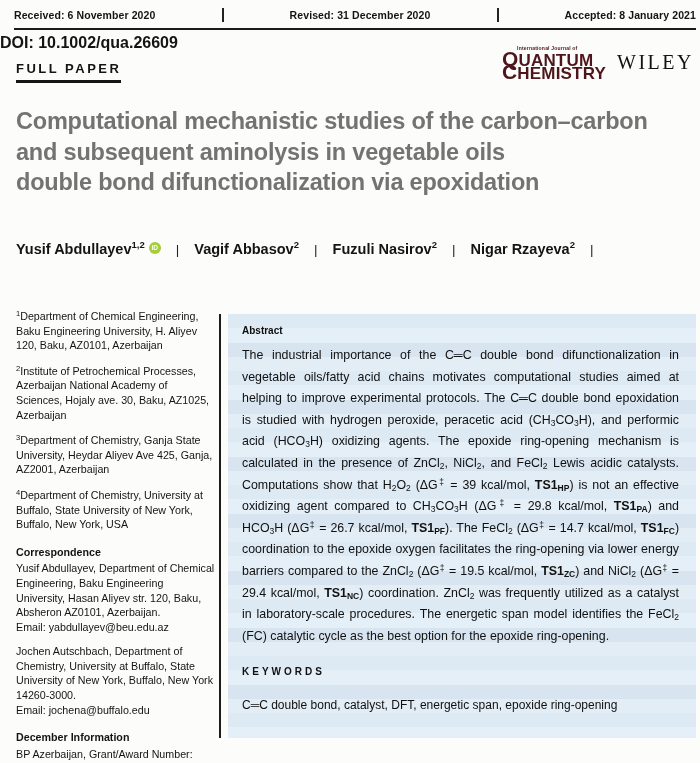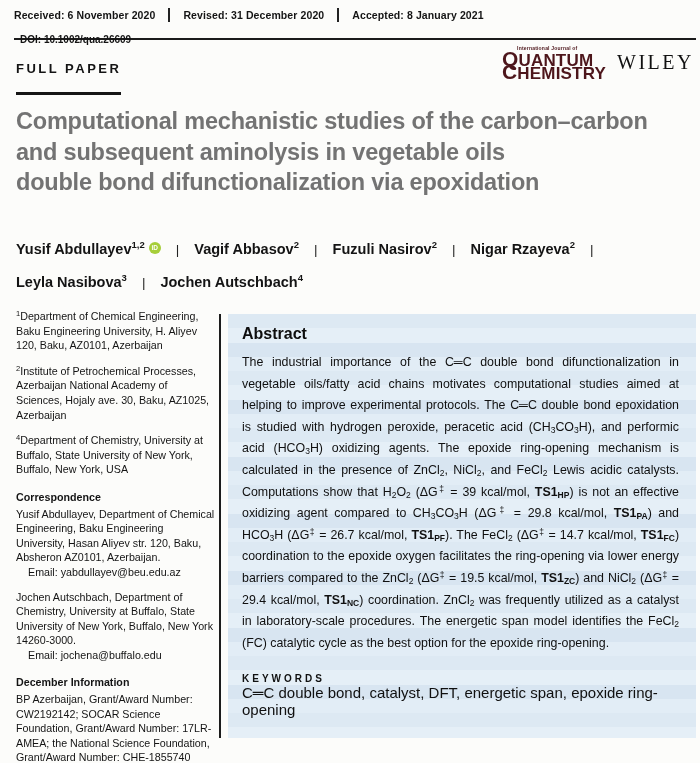--- a/index.html
+++ b/index.html
@@ -7,31 +7,31 @@
     position:relative; width:700px; height:763px; margin:0 auto;
     background:#fcfcfa; color:#141414; overflow:hidden;
     font-family:"Liberation Sans", sans-serif;
   }
 
   
   .dates-row {
     position:absolute; left:14px; top:8px; width:682px;
     display:flex; align-items:center;
     font-size:10.5px; font-weight:bold; letter-spacing:0.1px;
-    border-bottom:2px solid #1b1b1b; padding-bottom:16px;
+    border-bottom:2px solid #1b1b1b; padding-bottom:6px;justify-content:space-between;
   }
   .dates-row .seg { white-space:nowrap; }
   .vbar { width:2px; height:14px; background:#222; margin:0 13px; }
-  .doi { position:absolute; left:20px; top:34px; font-size:10px; font-weight:600;text-align:right; }
+  .doi { position:absolute; left:0; top:34px; font-size:16px; font-weight:600;text-align:right; }
 
   
   .article-type {
     position:absolute; left:16px; top:61px;
     font-size:13px; font-weight:bold; letter-spacing:2.5px;
-    border-bottom:3px solid #151515; padding-bottom:16px;
+    border-bottom:3px solid #151515; padding-bottom:4px;
   }
   .logos { position:absolute; right:6px; top:46px; display:flex; align-items:center; gap:11px; }
   .qc-logo { color:#4d161b; font-weight:bold; line-height:1; }
   .qc-tagline { display:block; font-size:5px; letter-spacing:0.2px; margin:0 0 1px 15px; white-space:nowrap; }
   .qc-line { display:flex; align-items:baseline; height:13px; }
   .qc-big { font-size:21px; line-height:13px; }
   .qc-rest { font-size:17px; letter-spacing:0.2px; }
   .wiley { font-family:"Liberation Serif", serif; font-size:20px; letter-spacing:2.5px; color:#111; }
 
   
@@ -48,41 +48,41 @@
     background:#a6ce39; color:#fff; font-size:6.5px; font-weight:bold;
     text-align:center; line-height:12px; vertical-align:4px; margin-left:4px;
   }
 
   
   .left-col { position:absolute; left:16px; top:307px; width:199px; font-size:10.7px; line-height:14.6px; color:#141414; }
   .affil { margin-bottom:9px; }
   .affil sup { font-size:7.5px; vertical-align:4px; }
   .col-heading { font-weight:bold; margin:13px 0 2px 0; }
   .corr-entry { margin-bottom:10px; }
-  .email { display:block;margin-left:12px; }
+  .email { display:block; }
 
   
   .divider { position:absolute; left:219px; top:314px; width:2px; height:424px; background:#1c1c1c; }
 
   
   .abstract-box {
     position:absolute; left:228px; top:314px; width:468px; height:424px;
     box-sizing:border-box; padding:9px 17px 10px 14px;
     background:repeating-linear-gradient(180deg,
       #dde9f3 0px, #dde9f3 14px,
       #e5eff7 14px, #e5eff7 29px,
       #d8e5f1 29px, #d8e5f1 43px,
       #e2edf6 43px, #e2edf6 57px);
   }
-  .abs-heading { font-size:16px; font-weight:bold; margin:2px 0 9px 0; color:#0e0e0e; }
+  .abs-heading { font-size:10px; font-weight:bold; margin:2px 0 9px 0; color:#0e0e0e; }
   .abs-body { font-size:12.4px; line-height:21.6px; text-align:justify; color:#101010; }
   .abs-body sub { font-size:8.5px; line-height:0; vertical-align:-2px; }
   .abs-body sup { font-size:8.5px; line-height:0; vertical-align:4px; }
   .kw-heading { margin-top:19px; font-size:10px; font-weight:bold; letter-spacing:3px; color:#111; }
-  .kw-text { margin-top:0; font-size:15px; color:#101010; }
+  .kw-text { margin-top:21px; font-size:12px; color:#101010; }
 </style>
 </head>
 <body>
 
 <div class="page">
 
   <div class="dates-row">
     <span class="seg">Received: 6 November 2020</span>
     <span class="vbar"></span>
     <span class="seg">Revised: 31 December 2020</span>
@@ -119,30 +119,26 @@
     <div class="row">
       <span><span>Yusif Abdullayev</span><sup>1,2</sup><span class="orcid">iD</span></span>
       <span class="sep">|</span>
       <span><span>Vagif Abbasov</span><sup>2</sup></span>
       <span class="sep">|</span>
       <span><span>Fuzuli Nasirov</span><sup>2</sup></span>
       <span class="sep">|</span>
       <span><span>Nigar Rzayeva</span><sup>2</sup></span>
       <span class="sep">|</span>
     </div>
-    <div class="row">
-      <span><span>Leyla Nasibova</span><sup>3</sup></span>
-      <span class="sep">|</span>
-      <span><span>Jochen Autschbach</span><sup>4</sup></span>
-    </div>
   </div>
 
   <div class="left-col">
     <div class="affil"><sup>1</sup><span>Department of Chemical Engineering, Baku Engineering University, H. Aliyev 120, Baku, AZ0101, Azerbaijan</span></div>
     <div class="affil"><sup>2</sup><span>Institute of Petrochemical Processes, Azerbaijan National Academy of Sciences, Hojaly ave. 30, Baku, AZ1025, Azerbaijan</span></div>
+    <div class="affil"><sup>3</sup><span>Department of Chemistry, Ganja State University, Heydar Aliyev Ave 425, Ganja, AZ2001, Azerbaijan</span></div>
     <div class="affil"><sup>4</sup><span>Department of Chemistry, University at Buffalo, State University of New York, Buffalo, New York, USA</span></div>
 
     <div class="col-heading">Correspondence</div>
     <div class="corr-entry">
       <span>Yusif Abdullayev, Department of Chemical Engineering, Baku Engineering University, Hasan Aliyev str. 120, Baku, Absheron AZ0101, Azerbaijan.</span>
       <span class="email">Email: yabdullayev@beu.edu.az</span>
     </div>
     <div class="corr-entry">
       <span>Jochen Autschbach, Department of Chemistry, University at Buffalo, State University of New York, Buffalo, New York 14260-3000.</span>
       <span class="email">Email: jochena@buffalo.edu</span>

